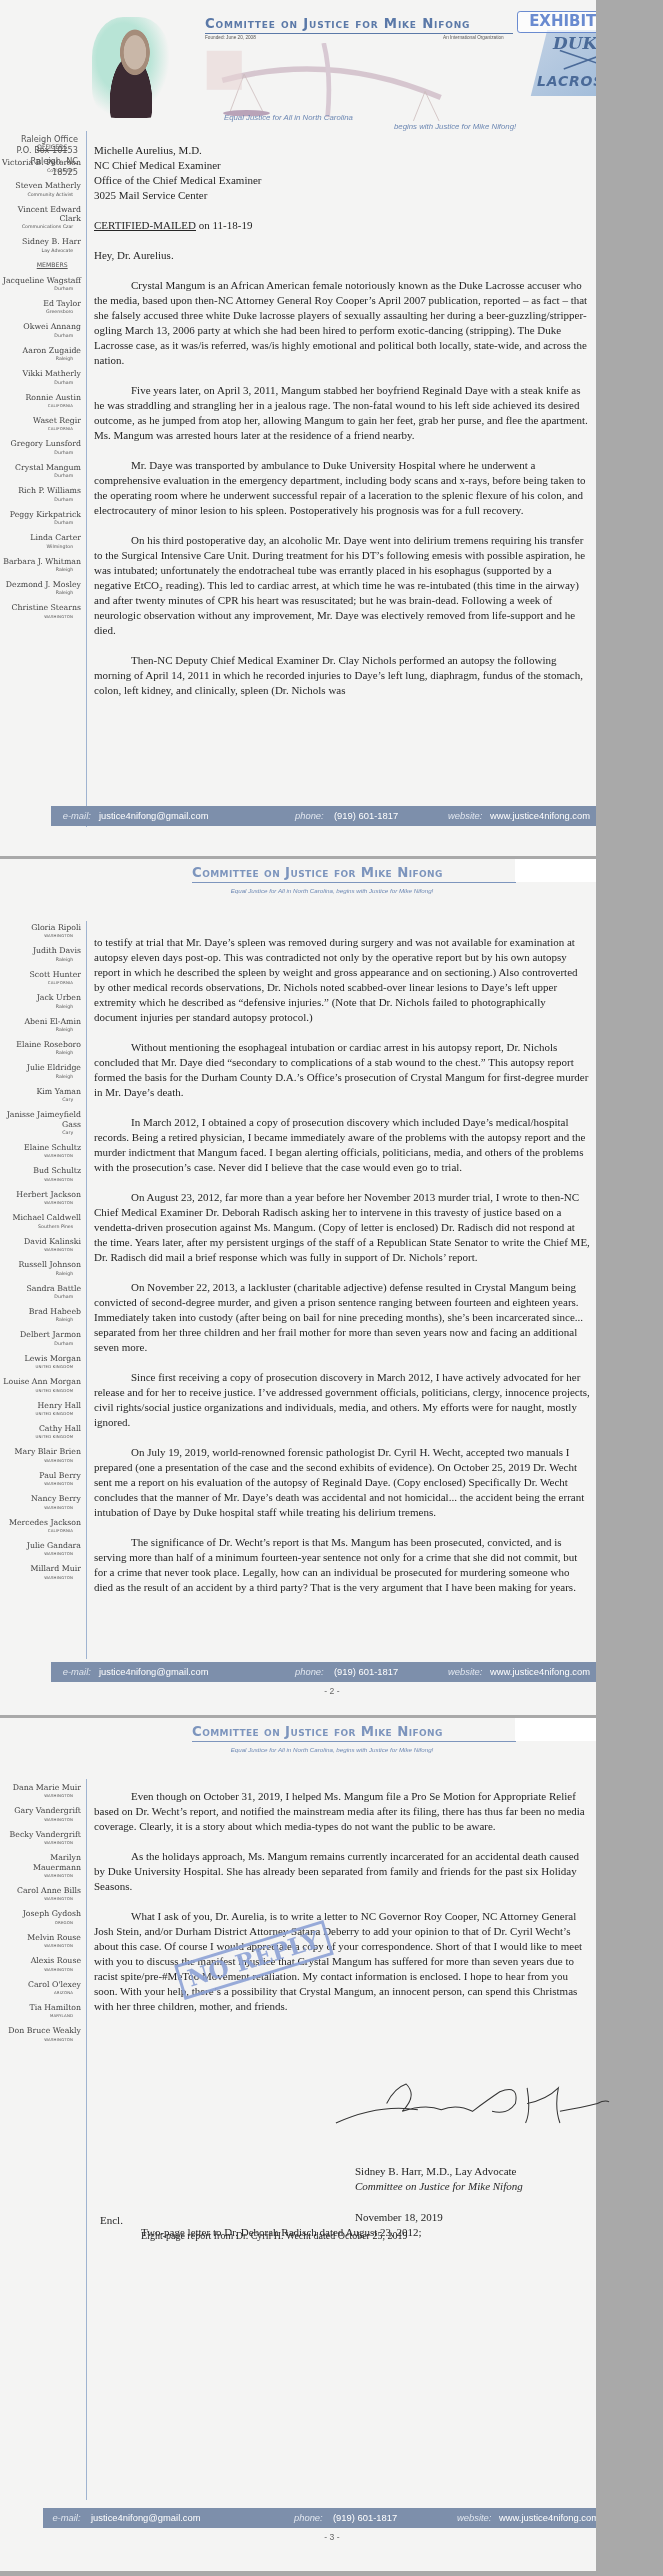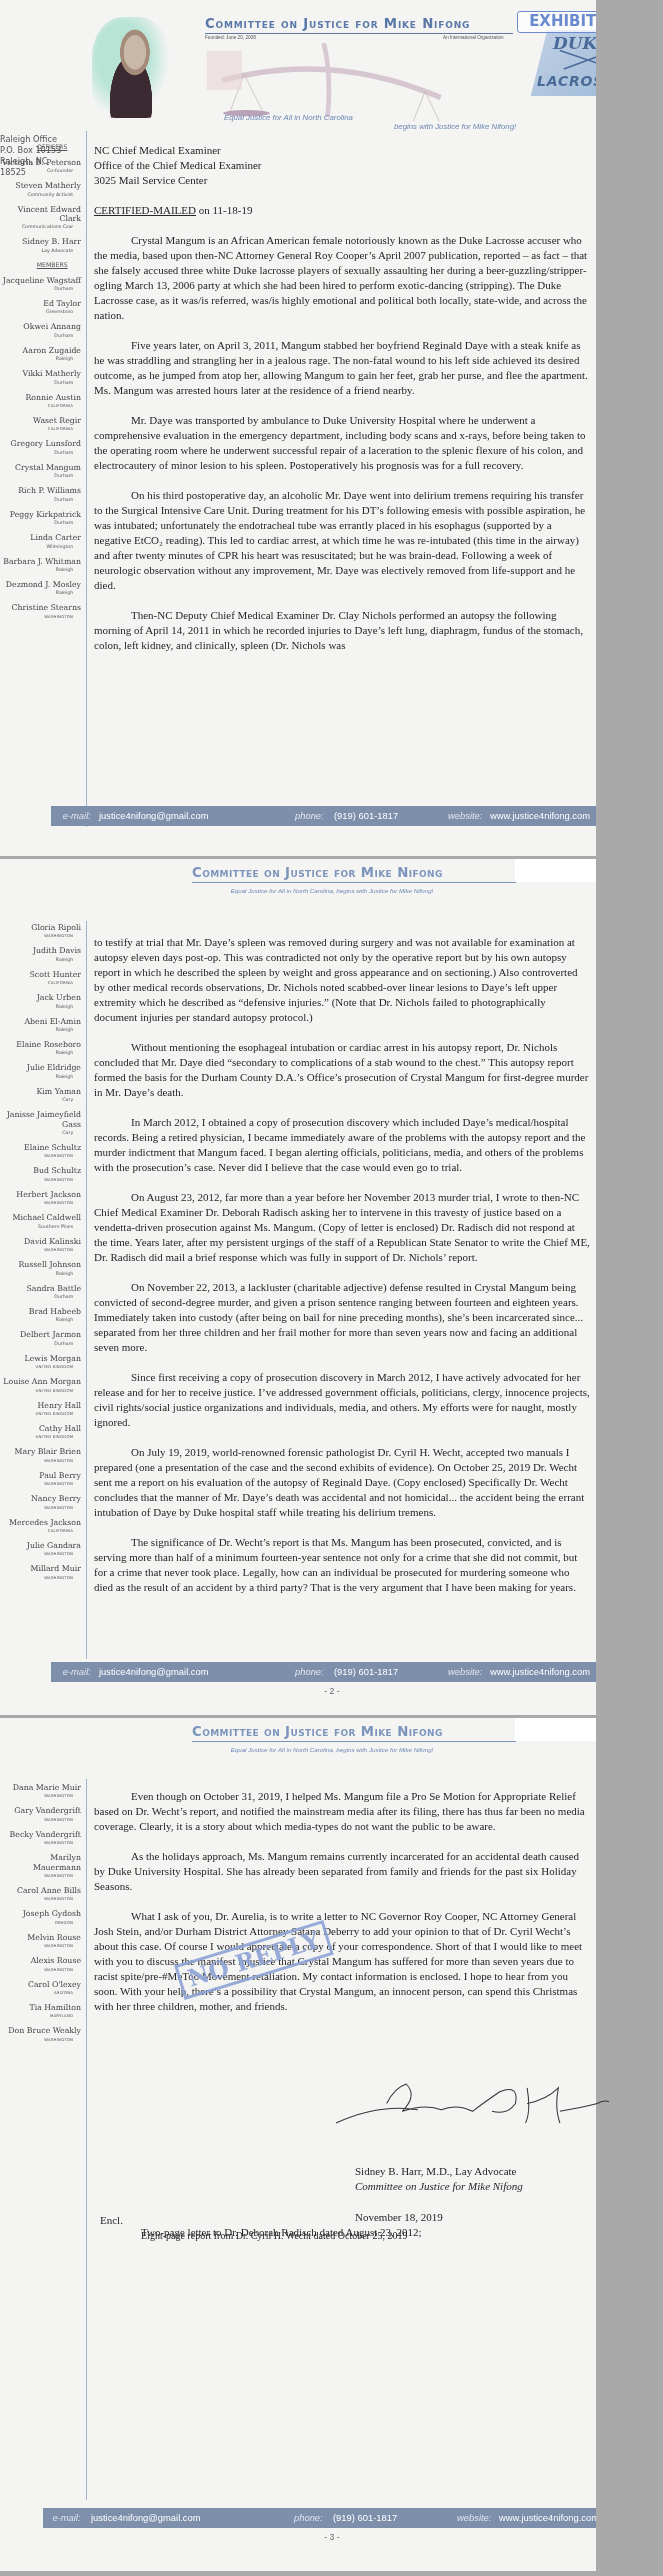--- a/index.html
+++ b/index.html
@@ -27,21 +27,21 @@
     .lh-tag2 { position: absolute; left: 394px; top: 122px; font-family: "Liberation Sans", sans-serif; font-style: italic; font-size: 7.8px; color: #6d88b3; }
     .lh-duke { position: absolute; left: 539px; top: 30px; width: 94px; height: 66px;
       background: linear-gradient(135deg, #b4c8e0, #8fb0d4); transform: skewX(-14deg); opacity: .85; }
     .lh-duke-top { position: absolute; left: 553px; top: 33px; font-family: "DejaVu Serif", serif; font-style: italic; font-weight: bold; font-size: 17px; color: #4a6a98; }
     .lh-duke-bottom { position: absolute; left: 537px; top: 73px; font-family: "DejaVu Sans", sans-serif; font-style: italic; font-weight: bold; font-size: 14px; color: #4a6a98; letter-spacing: 0.8px; }
     .lh-sticks { position: absolute; left: 556px; top: 48px; width: 62px; height: 23.4px; }
     .exhibit { position: absolute; left: 517px; top: 11px; width: 109px; height: 22px; border: 1.6px solid #6a8bd0;
       border-radius: 3.1px; color: #6a8bd0; font-family: "DejaVu Sans", sans-serif; font-weight: bold; font-size: 15px;
       text-align: center; line-height: 19px; background: rgba(255,255,255,.7); }
 
-    .office { position: absolute; right: 593px; top: 134px; font-family: "DejaVu Sans", sans-serif;
+    .office { position: absolute; right: 593px; top: 134px; text-align: right; font-family: "DejaVu Sans", sans-serif;
       font-size: 8.2px; color: #555; line-height: 11px; width: 86px; }
     .sidebar-rule { position: absolute; left: 86px; width: 0.8px; background: #9fb3d0; }
 
     
     .sidebar { position: absolute; left: 0; width: 81px; text-align: right; }
     .sb-heading { font-family: "DejaVu Sans", sans-serif; font-size: 6.2px; color: #555; text-decoration: underline; text-align: center; margin-left: 23.4px; margin-bottom: 7.8px; }
     .sb-person { margin-bottom: 7px; }
     .sb-name { font-family: "DejaVu Serif", serif; font-size: 7.8px; color: #444; line-height: 9.4px; }
     .sb-loc { font-family: "DejaVu Sans", sans-serif; font-size: 4.7px; color: #555; line-height: 7px; margin-right: 7.8px; }
     .sb-loc.caps { font-size: 3.9px; letter-spacing: 0.2px; }
@@ -192,25 +192,27 @@
         </div>
         <div class="sb-person">
           <div class="sb-name">Christine Stearns</div>
           <div class="sb-loc caps">WASHINGTON</div>
         </div>
       </div>
   </div>
 
   <div class="body" style="top:143px;">
     <div class="addr" style="margin-bottom:15px;">
+      <p>Michelle Aurelius, M.D.</p>
       <p>NC Chief Medical Examiner</p>
       <p>Office of the Chief Medical Examiner</p>
       <p>3025 Mail Service Center</p>
     </div>
     <p><span class="underline">CERTIFIED-MAILED</span><span> on 11-18-19</span></p>
+    <p>Hey, Dr. Aurelius.</p>
     <div id="p1-paras">
         <p class="indent">Crystal Mangum is an African American female notoriously known as the Duke Lacrosse accuser who the media, based upon then-NC Attorney General Roy Cooper’s April 2007 publication, reported – as fact – that she falsely accused three white Duke lacrosse players of sexually assaulting her during a beer-guzzling/stripper-ogling March 13, 2006 party at which she had been hired to perform exotic-dancing (stripping).  The Duke Lacrosse case, as it was/is referred, was/is highly emotional and political both locally, state-wide, and across the nation.</p>
         <p class="indent">Five years later, on April 3, 2011, Mangum stabbed her boyfriend Reginald Daye with a steak knife as he was straddling and strangling her in a jealous rage.  The non-fatal wound to his left side achieved its desired outcome, as he jumped from atop her, allowing Mangum to gain her feet, grab her purse, and flee the apartment.  Ms. Mangum was arrested hours later at the residence of a friend nearby.</p>
         <p class="indent">Mr. Daye was transported by ambulance to Duke University Hospital where he underwent a comprehensive evaluation in the emergency department, including body scans and x-rays, before being taken to the operating room where he underwent successful repair of a laceration to the splenic flexure of his colon, and electrocautery of minor lesion to his spleen.  Postoperatively his prognosis was for a full recovery.</p>
         <p class="indent">On his third postoperative day, an alcoholic Mr. Daye went into delirium tremens requiring his transfer to the Surgical Intensive Care Unit.  During treatment for his DT’s following emesis with possible aspiration, he was intubated; unfortunately the endotracheal tube was errantly placed in his esophagus (supported by a negative EtCO₂ reading).  This led to cardiac arrest, at which time he was re-intubated (this time in the airway) and after twenty minutes of CPR his heart was resuscitated; but he was brain-dead.  Following a week of neurologic observation without any improvement, Mr. Daye was electively removed from life-support and he died.</p>
         <p class="indent">Then-NC Deputy Chief Medical Examiner Dr. Clay Nichols performed an autopsy the following morning of April 14, 2011 in which he recorded injuries to Daye’s left lung, diaphragm, fundus of the stomach, colon, left kidney, and clinically, spleen (Dr. Nichols was</p>
       </div>
   </div>
 
   <div class="footer" style="top:806px;">

